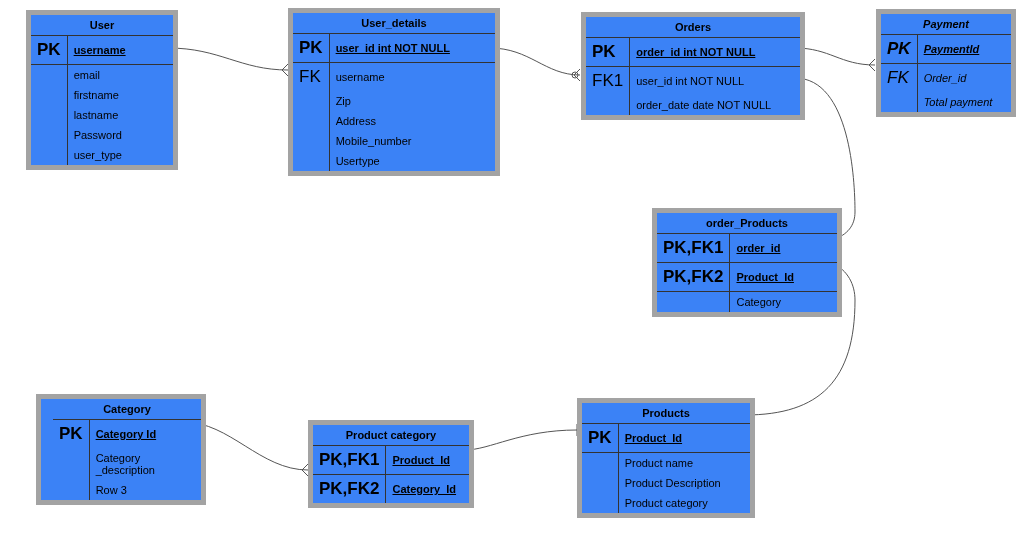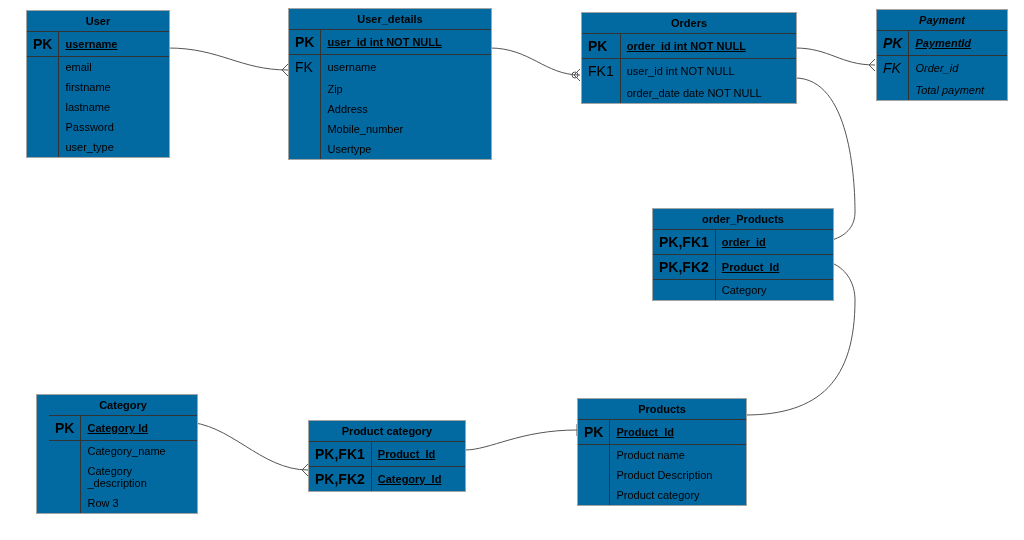--- a/index.html
+++ b/index.html
@@ -13,42 +13,42 @@
     color: #000;
     overflow: hidden;
   }
   .canvas {
     position: relative;
     width: 1024px;
     height: 540px;
   }
   .entity {
     position: absolute;
-    border: 1px solid #a3a3a3;
-    background: #0369a1;
+    border: 5px solid #a3a3a3;
+    background: #3b82f6;
   }
   .entity .title {
     border-bottom: 1px solid #333;
     text-align: center;
     font-weight: bold;
     padding: 4px 2px;
   }
   .entity table {
     border-collapse: collapse;
     width: 100%;
   }
   .entity td {
     padding: 4px 6px;
     vertical-align: middle;
   }
   .entity td.key {
     border-right: 1px solid #333;
     white-space: nowrap;
     width: 1px;
-    font-size: 14px;
+    font-size: 17px;
   }
   .entity tr.sep td {
     border-top: 1px solid #333;
   }
   .pkcol { font-weight: bold; }
   .pkfield { font-weight: bold; text-decoration: underline; }
   svg.wires {
     position: absolute;
     left: 0; top: 0;
     width: 1024px; height: 540px;
@@ -217,24 +217,20 @@
   </div>
 
   <div class="entity" style="left:36px; top:394px; width:148px;padding-left:12px;">
     <div class="title">Category</div>
     <table>
       <tbody>
           <tr>
             <td class="key pkcol">PK</td>
           <td class="pkfield">Category Id</td>
           </tr>
-      <tr class="sep">
-            <td class="key"></td>
-          <td>Category_name</td>
-          </tr>
       <tr>
             <td class="key"></td>
           <td>Category _description</td>
           </tr>
       <tr>
             <td class="key"></td>
           <td>Row 3</td>
           </tr>
     </tbody>
       </table>

